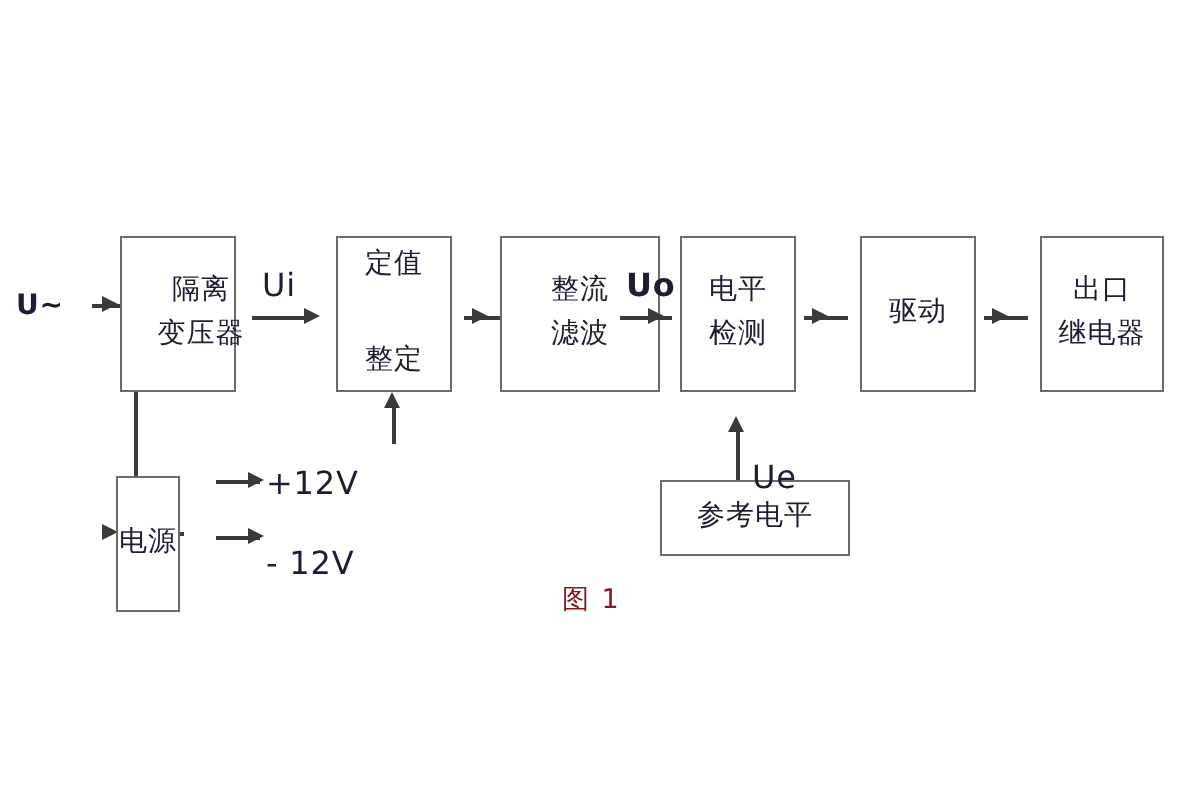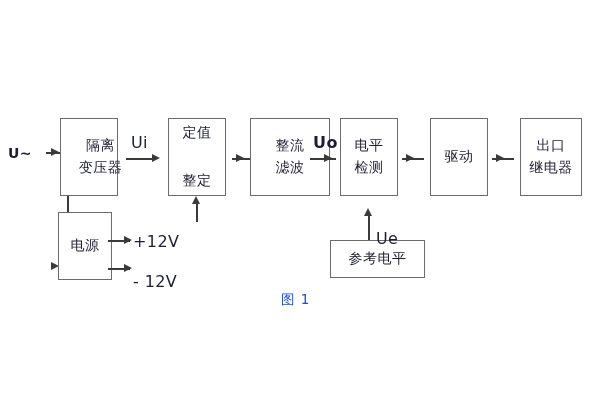--- a/index.html
+++ b/index.html
@@ -58,21 +58,21 @@
   .txt {
     position: absolute;
     color: #1d1d33;
     font-size: 16px;
     white-space: nowrap;
     letter-spacing: 0.4px;
   }
   .txt.big { font-size: 14px; font-weight: bold; }
   .caption {
     position: absolute;
-    color: #1d4ed8;
+    color: #7f1d1d;
     font-size: 13.5px;
     white-space: nowrap;
     letter-spacing: 1px;
   }
 </style>
 </head>
 <body>
 
 <div id="canvas">
 
@@ -126,21 +126,21 @@
   </div>
 
   <div class="hline" style="left:492px; top:158px; width:22px;"></div>
   <div class="arrow-r" style="left:496px; top:154px;"></div>
 
   <div class="block" style="left:520px; top:118px; width:62px; height:78px;align-items:center;">
     <span class="ln">出口</span>
     <span class="ln">继电器</span>
   </div>
 
-  <div class="block" style="left:58px; top:212px; width:54px; height:68px;">
+  <div class="block" style="left:58px; top:238px; width:32px; height:68px;">
     <span class="ln">电源</span>
   </div>
 
   <div class="hline" style="left:108px; top:240px; width:22px;"></div>
   <div class="arrow-r" style="left:124px; top:236px;"></div>
   <div class="txt" style="left:133px; top:232px;">+12V</div>
 
   <div class="hline" style="left:108px; top:268px; width:22px;"></div>
   <div class="arrow-r" style="left:124px; top:264px;"></div>
   <div class="txt" style="left:133px; top:272px;">- 12V</div>

